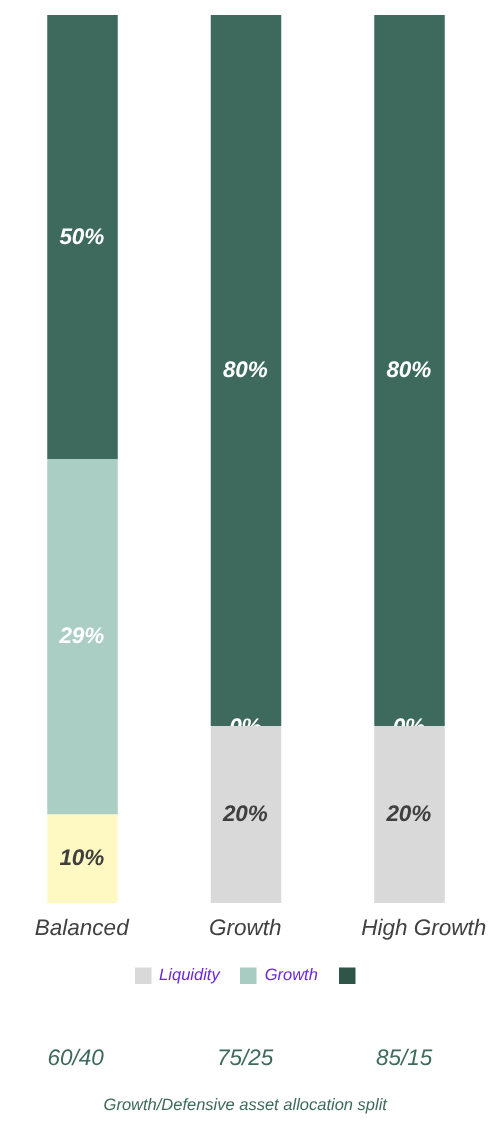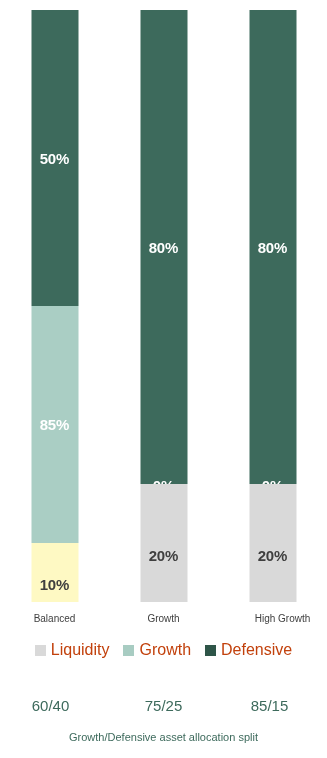--- a/index.html
+++ b/index.html
@@ -14,20 +14,21 @@
     overflow: hidden;
     font-family: "Liberation Sans", sans-serif;
     -webkit-font-smoothing: antialiased;
   }
 
   #chart-root {
     position: absolute;
     left: 0; top: 0;
     width: 327px;
     height: 758px;
+    font-style: italic;
   }
 
   
   .plot-area {
     position: absolute;
     left: 0;
     top: 10px;
     width: 327px;
     height: 592px;
   }
@@ -77,36 +78,36 @@
     top: 50%;
     transform: translateY(-50%);
   }
   
   .seg-label.zero {
     bottom: -1px;
     transform: translateY(50%);
   }
 
   .lbl-light { color: #ffffff; }
-  .lbl-dark  { color: #3f3f3f; margin-top: 12px; }
+  .lbl-dark  { color: #3f3f3f; }
 
   
   .category-row {
     position: absolute;
     left: 0;
     top: 606px;
     width: 327px;
     height: 26px;
   }
   .category-label {
     position: absolute;
     top: 0;
     width: 109px;
     text-align: center;
-    font-size: 10px;
+    font-size: 15px;
     color: #404040;
     line-height: 26px;
     white-space: nowrap;
   }
   .category-label.c0 { left: 0px; }
   .category-label.c1 { left: 109px; }
   .category-label.c2 { left: 228px; }
 
   
   .legend {
@@ -126,22 +127,22 @@
     gap: 5px;
     white-space: nowrap;
   }
   .legend-swatch {
     width: 11px;
     height: 11px;
     flex: 0 0 auto;
     display: block;
   }
   .legend-text {
-    font-size: 16px;
-    color: #c2410c;
+    font-size: 11px;
+    color: #6d28d9;
     line-height: 1;
   }
 
   
   .ratio-row {
     position: absolute;
     left: 0;
     top: 694px;
     width: 327px;
     height: 24px;
@@ -180,21 +181,21 @@
 <div id="chart-root">
 
   <div class="plot-area">
 
     <div class="bar-group g0">
       <div class="bar-stack">
         <div class="segment" style="background: rgb(61, 106, 92); flex: 0 0 50%;">
             <span class="seg-label centered lbl-light">50%</span>
           </div>
         <div class="segment" style="background: rgb(170, 206, 196); flex: 0 0 40%;">
-            <span class="seg-label centered lbl-light">85%</span>
+            <span class="seg-label centered lbl-light">29%</span>
           </div>
         <div class="segment" style="background: #fef9c3; flex: 0 0 10%;">
             <span class="seg-label centered lbl-dark">10%</span>
           </div>
       </div>
     </div>
 
     <div class="bar-group g1">
       <div class="bar-stack">
         <div class="segment" style="background: rgb(61, 106, 92); flex: 0 0 80%;">
@@ -235,21 +236,20 @@
     <div class="legend-item">
       <span class="legend-swatch" style="background: rgb(217, 217, 217);"></span>
       <span class="legend-text">Liquidity</span>
     </div>
     <div class="legend-item">
       <span class="legend-swatch" style="background: rgb(168, 204, 194);"></span>
       <span class="legend-text">Growth</span>
     </div>
     <div class="legend-item">
       <span class="legend-swatch" style="background: rgb(46, 85, 72);"></span>
-      <span class="legend-text">Defensive</span>
     </div>
   </div>
 
   <div class="ratio-row">
     <div class="ratio-label r0">60/40</div>
     <div class="ratio-label r1">75/25</div>
     <div class="ratio-label r2">85/15</div>
   </div>
 
   <div class="caption">Growth/Defensive asset allocation split</div>

